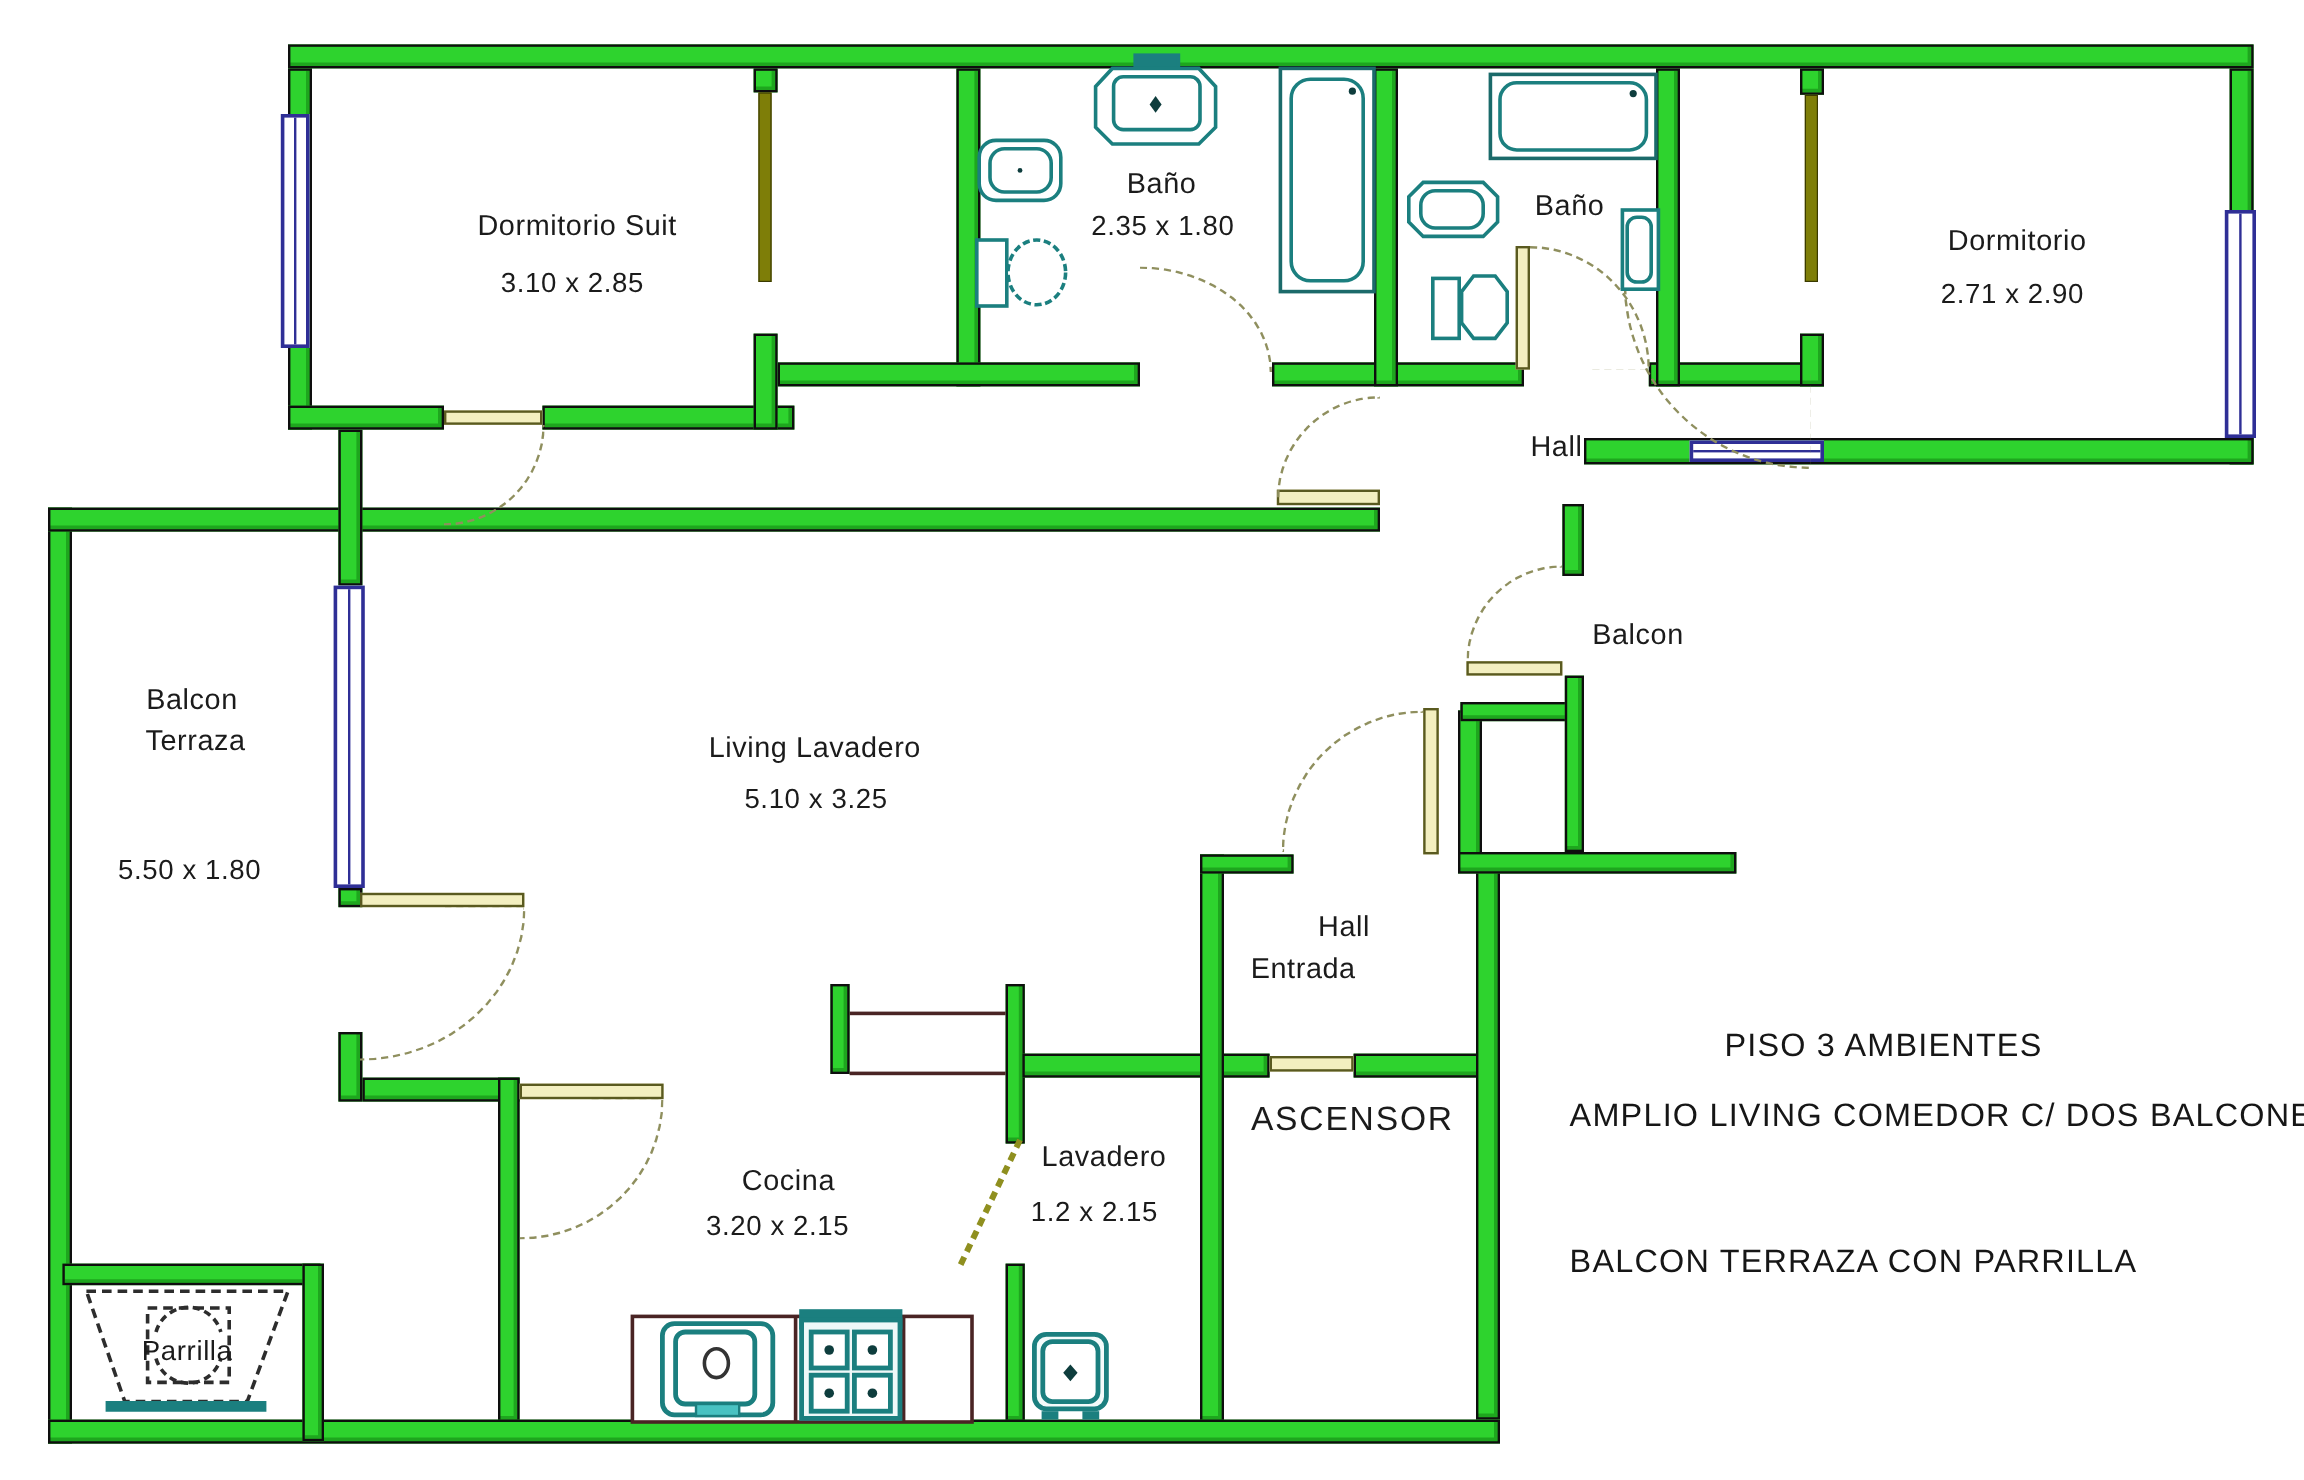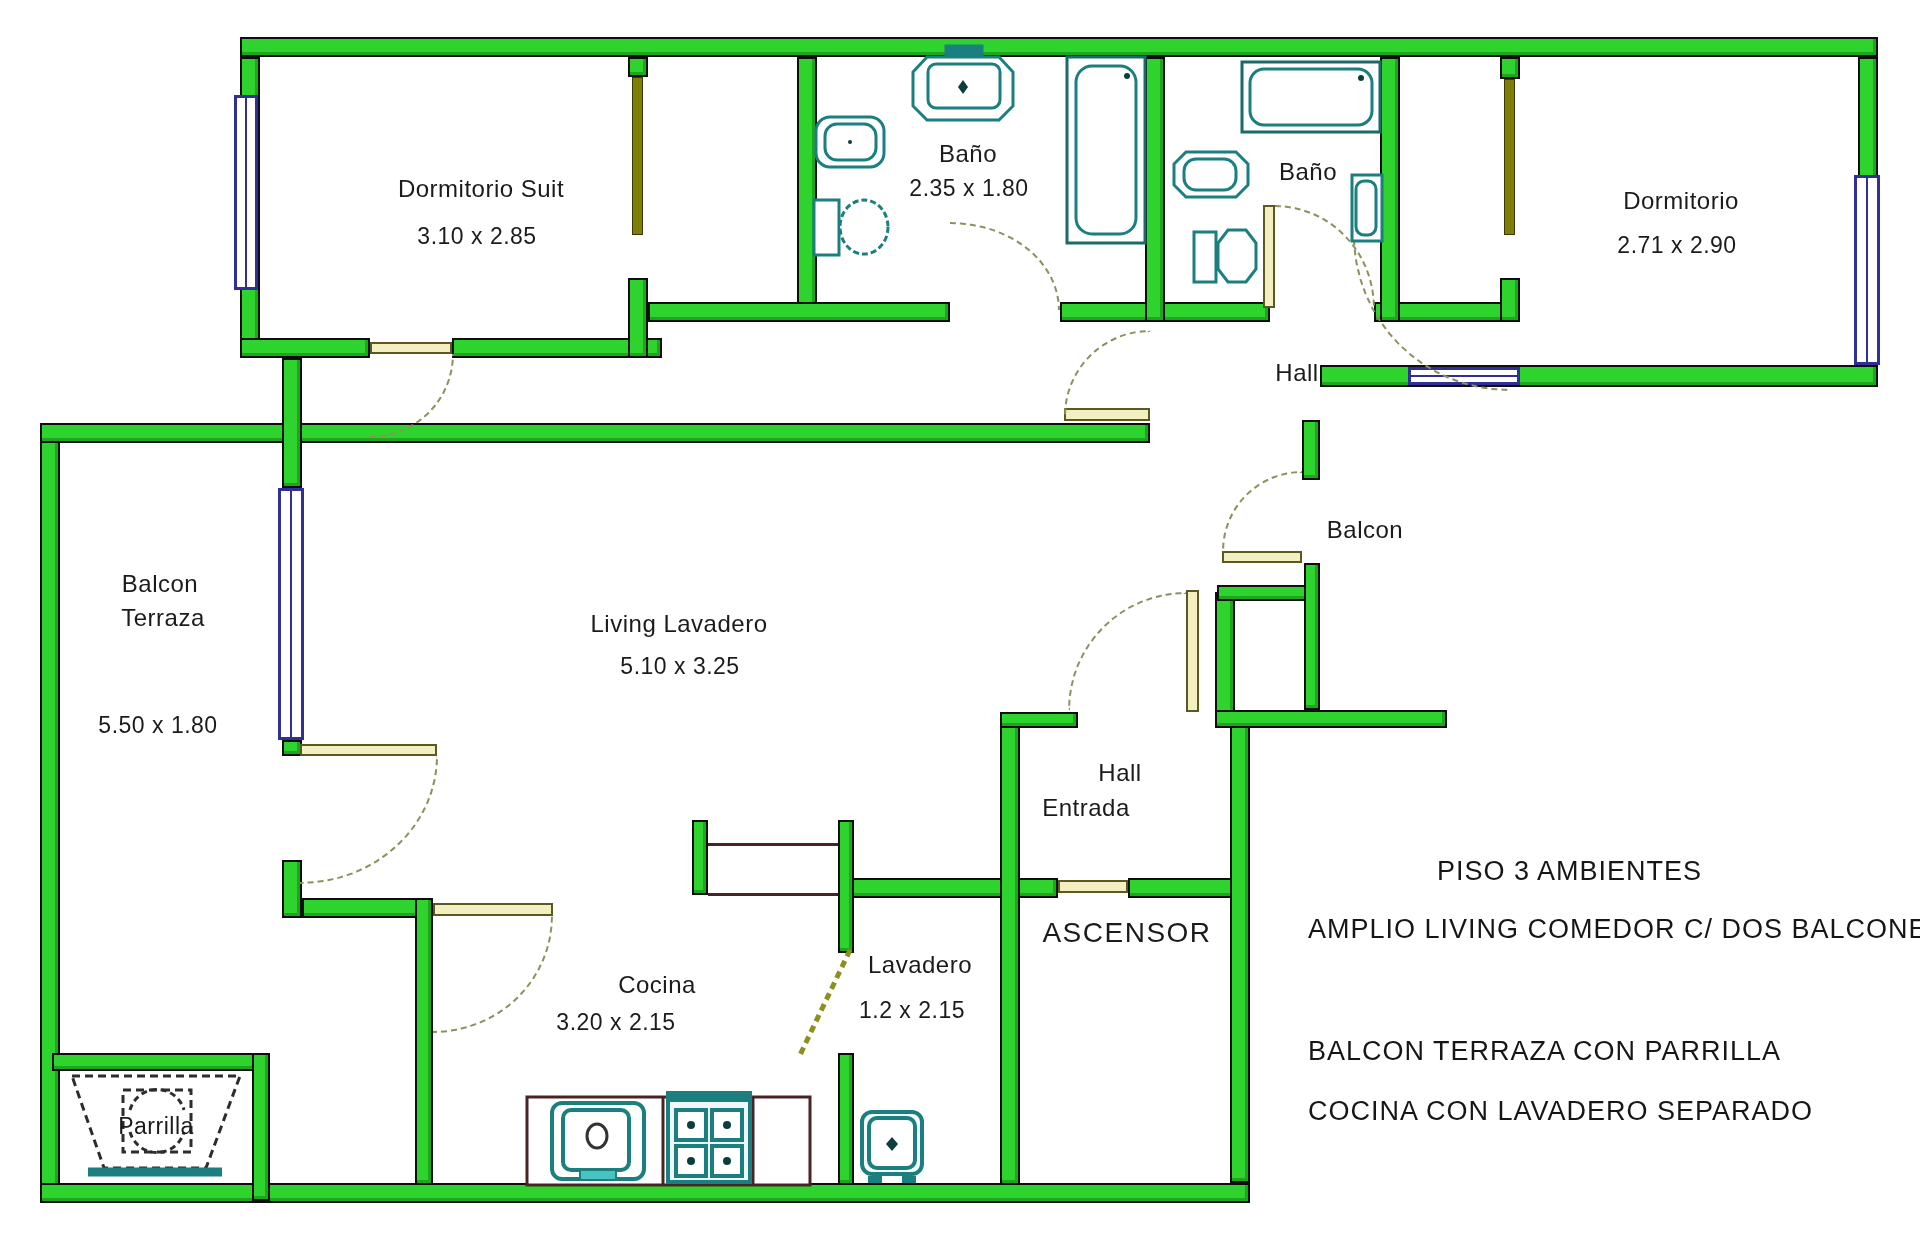--- a/index.html
+++ b/index.html
@@ -228,25 +228,24 @@
 
   <div class="lbl" style="left:679px;top:624px">Living   Lavadero</div>
   <div class="lbl dims" style="left:680px;top:666px">5.10  x  3.25</div>
 
   <div class="lbl" style="left:1120px;top:773px">Hall</div>
   <div class="lbl" style="left:1086px;top:808px">Entrada</div>
 
   <div class="lbl caps" style="left:1127px;top:933px">ASCENSOR</div>
 
   <div class="lbl" style="left:657px;top:985px">Cocina</div>
-  <div class="lbl dims" style="left:616px;top:1022px">3.20  x  2.15</div>
+  <div class="lbl dims" style="left:648px;top:1022px">3.20  x  2.15</div>
 
   <div class="lbl" style="left:920px;top:965px">Lavadero</div>
   <div class="lbl dims" style="left:912px;top:1010px">1.2  x  2.15</div>
 
   <div class="lbl" style="left:156px;top:1126px;font-size:23px">Parrilla</div>
 
   <div class="note" style="left:1437px;top:856px">PISO  3  AMBIENTES</div>
   <div class="note" style="left:1308px;top:914px">AMPLIO LIVING COMEDOR C/  DOS BALCONES</div>
   <div class="note" style="left:1308px;top:1036px">BALCON  TERRAZA CON PARRILLA</div>
-  <div class="note" style="left:1308px;top:1096px">COCINA CON LAVADERO SEPARADO</div>
 
 </div>
 
 </body></html>

